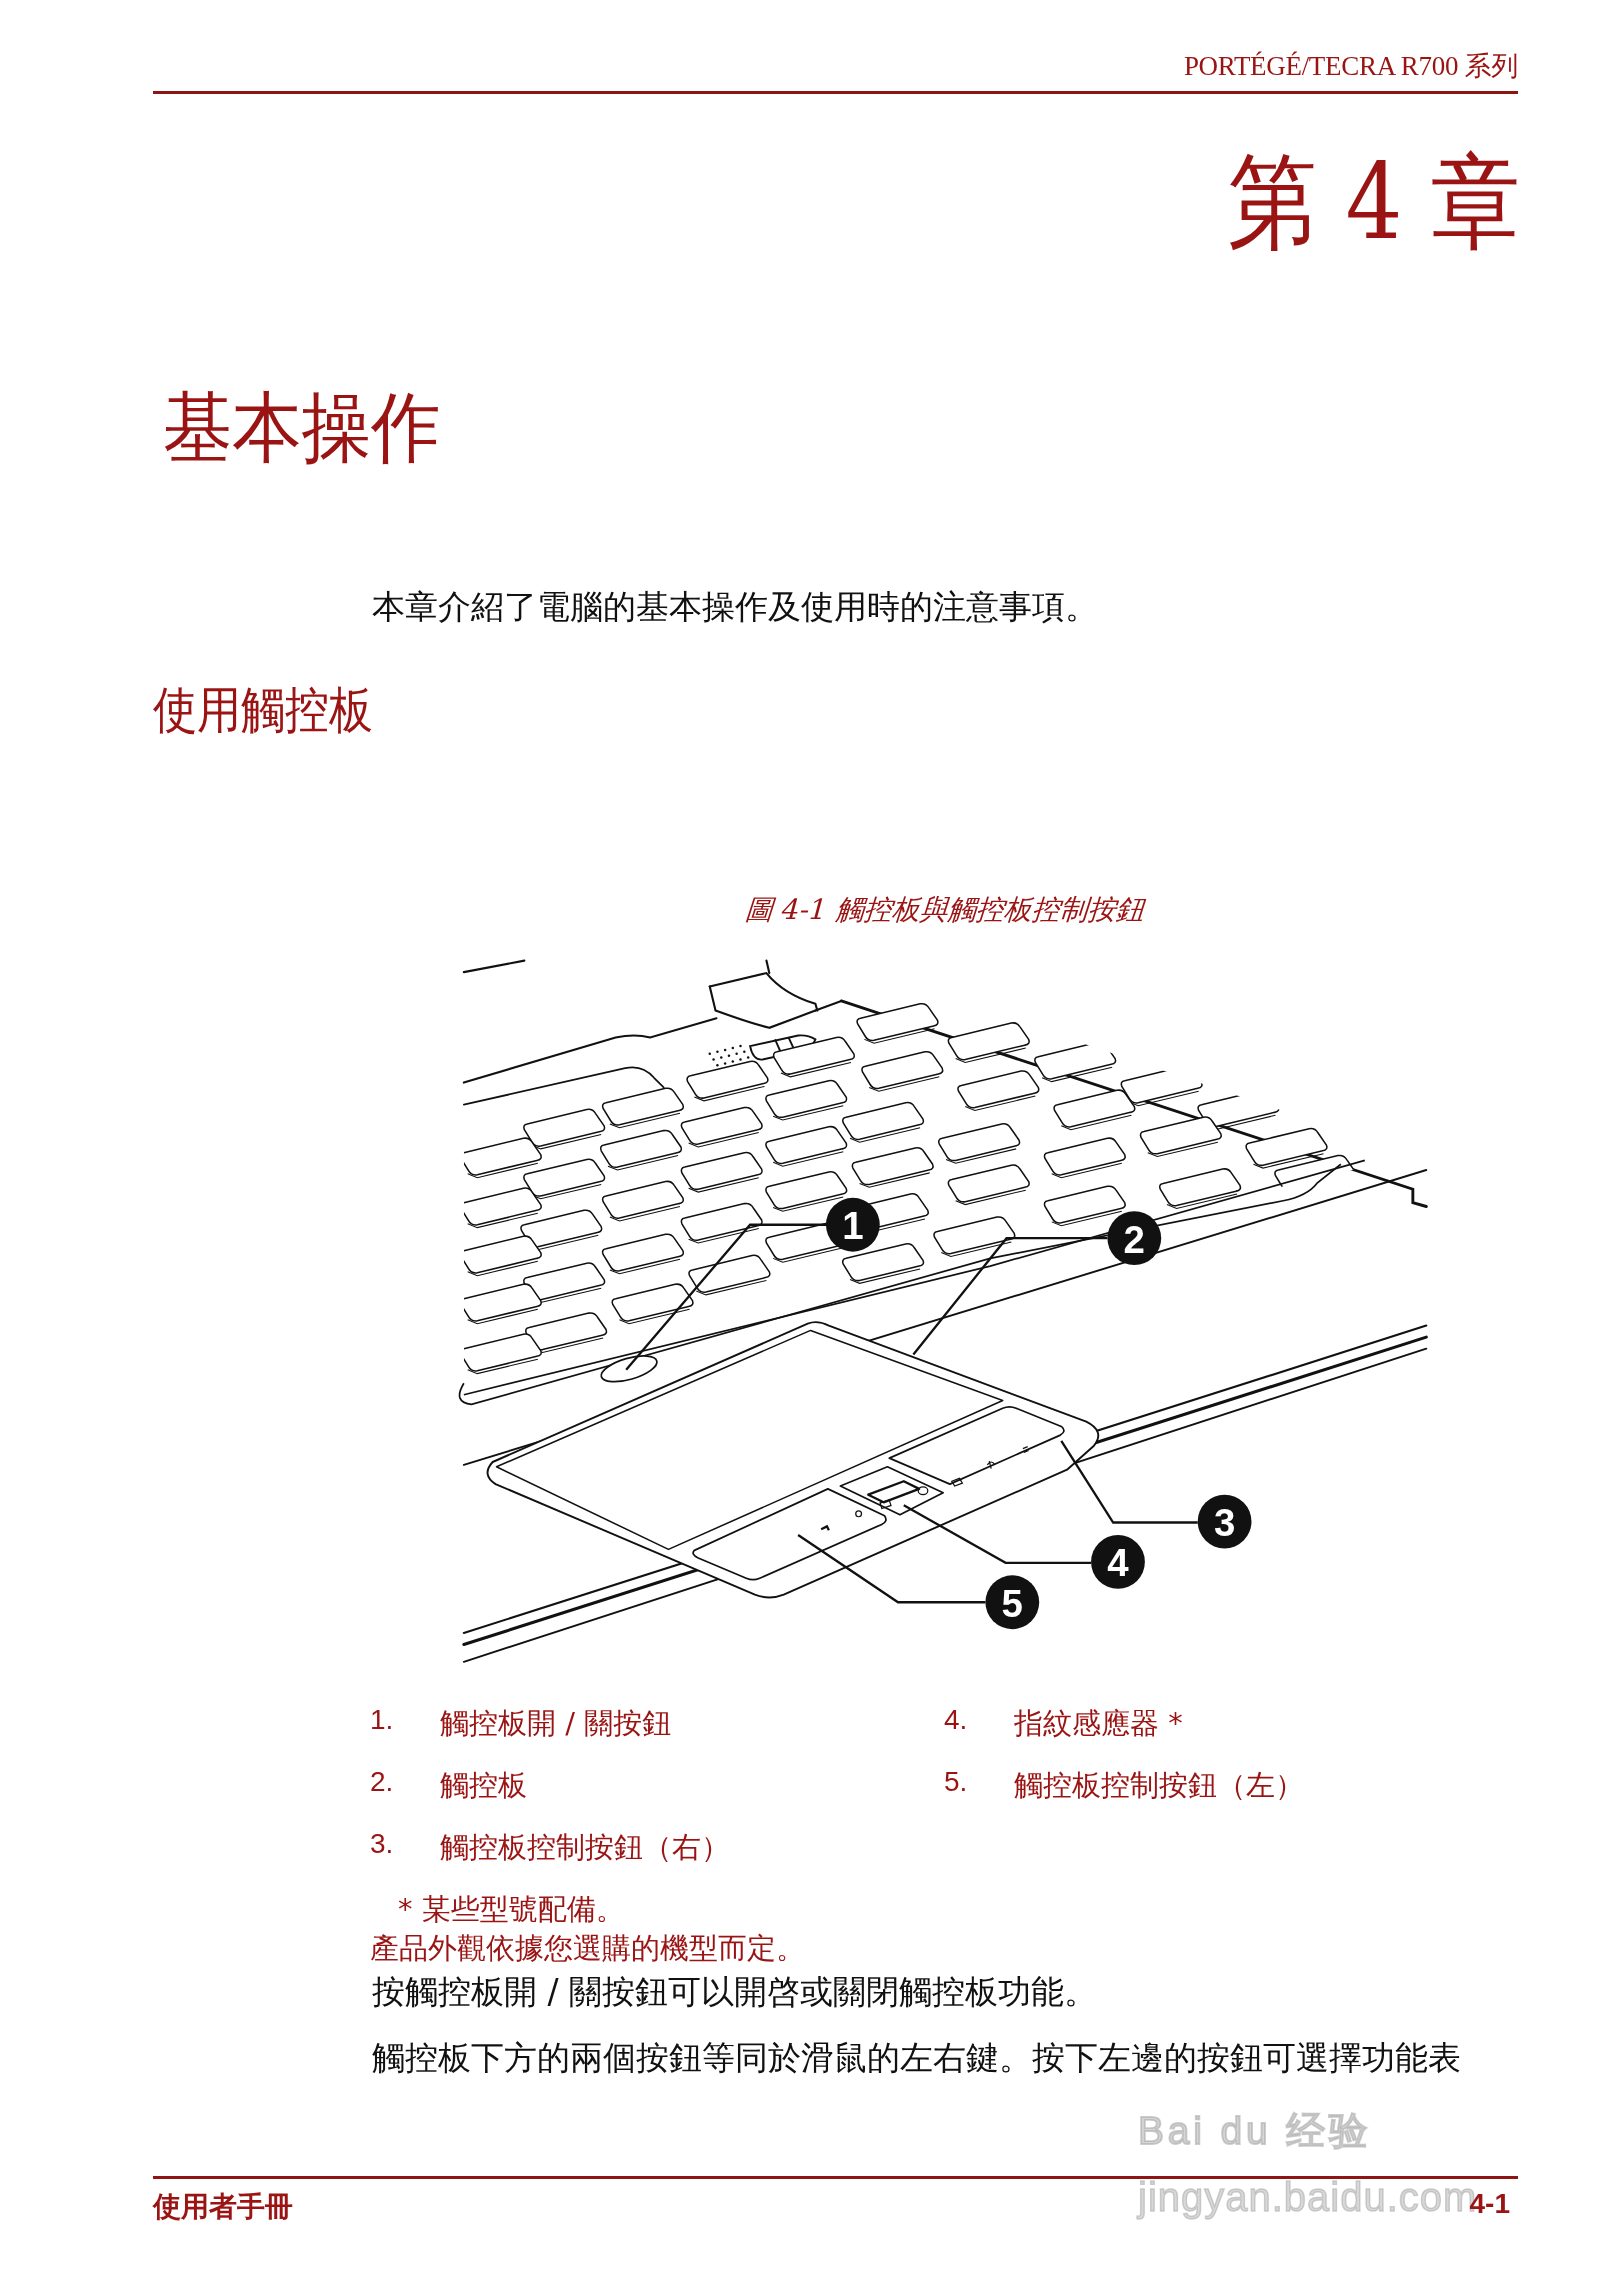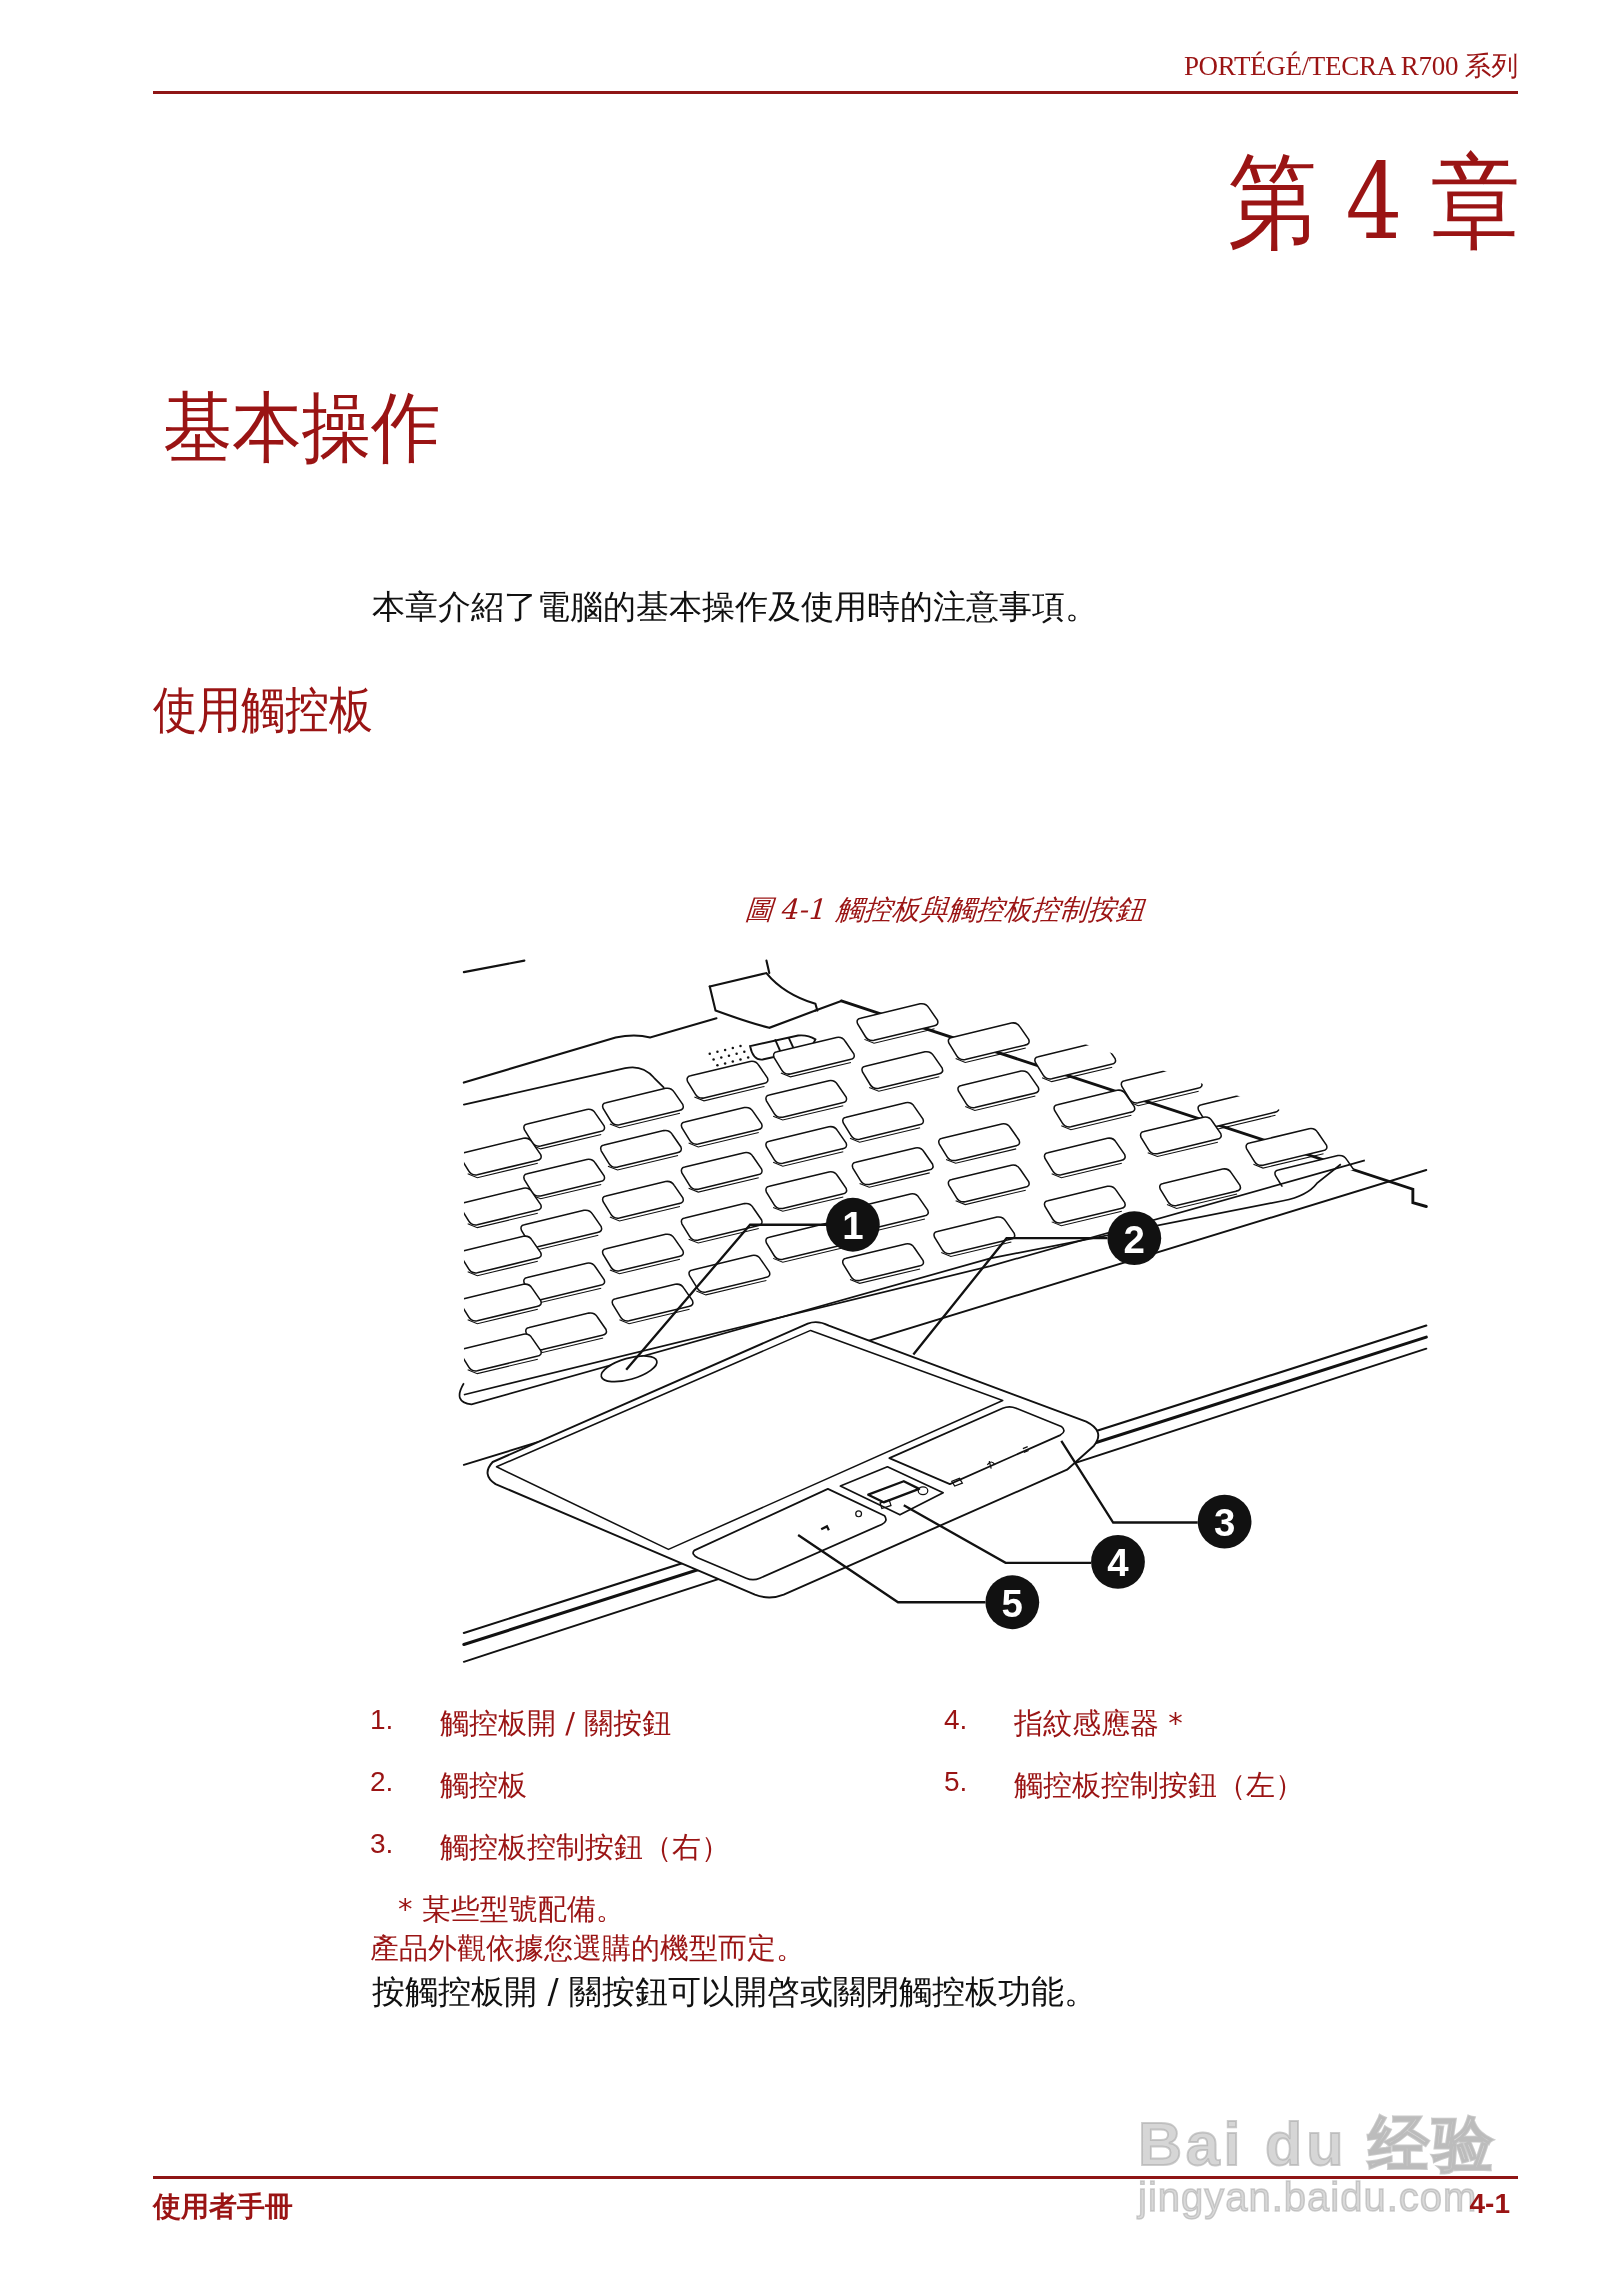--- a/index.html
+++ b/index.html
@@ -31,21 +31,21 @@
   #note-1 { left: 370px; top: 1892px; margin-left: 28px; }
   #note-2 { left: 370px; top: 1931px; }
   #body-1 { left: 372px; top: 1971px; }
   #body-2 { left: 372px; top: 2037px; width: 1153px; white-space: normal; }
   #body-2 .line { display: block; white-space: nowrap; line-height: 41px; }
 
   #footer-left { left: 153px; top: 2188px; font-size: 28px; font-weight: bold; }
   #footer-right { right: 104px; top: 2188px; font-family: "Liberation Sans", sans-serif; font-size: 28px; font-weight: bold; }
 
   #watermark { position: absolute; left: 1138px; top: 2104px; width: 379px; height: 125px; color: #d2d2d2; pointer-events: none; }
-  #watermark .wm-1 { position: absolute; left: 0; top: 0; font-family: "Liberation Sans", sans-serif; font-weight: bold; font-size: 61px; letter-spacing: 3.8px; color: rgba(200,200,200,0.75); -webkit-text-stroke: 1.9px rgba(170,170,170,0.6); }
+  #watermark .wm-1 { position: absolute; left: 0; top: 0; font-family: "Liberation Sans", sans-serif; font-weight: normal; font-size: 39px; letter-spacing: 3.8px; color: rgba(200,200,200,0.75); -webkit-text-stroke: 1.9px rgba(170,170,170,0.6); }
   #watermark .wm-2 { position: absolute; left: 0; top: 71px; font-family: "Liberation Sans", sans-serif; font-size: 40px; letter-spacing: 1px; color: rgba(200,200,200,0.7); -webkit-text-stroke: 1.4px rgba(170,170,170,0.55); }
 </style>
 </head>
 <body>
 
 <div id="running-header" class="abs red">PORTÉGÉ/TECRA R700 系列</div>
 <div class="rule" style="top:91px;"></div>
 
 <div id="chapter-number" class="abs red">第 4 章</div>
 <div id="chapter-title" class="abs red">基本操作</div>
@@ -243,20 +243,21 @@
 <div class="legend-item red" style="left:944px; top:1768px;">
   <span class="legend-num">5.</span>
   <span class="legend-label">觸控板控制按鈕（左）</span>
 </div>
 
 <div id="note-1" class="abs red note">* 某些型號配備。</div>
 <div id="note-2" class="abs red note">產品外觀依據您選購的機型而定。</div>
 
 <div id="body-1" class="abs body-text">按觸控板開 / 關按鈕可以開啓或關閉觸控板功能。</div>
 <div id="body-2" class="abs body-text">
+  <span class="line">觸控板下方的兩個按鈕等同於滑鼠的左右鍵。按下左邊的按鈕可選擇功能表</span>
 </div>
 
 <div id="watermark">
   <span class="wm-1">Bai du 经验</span>
   <span class="wm-2">jingyan.baidu.com</span>
 </div>
 
 <div class="rule" style="top:2176px;"></div>
 <div id="footer-left" class="abs red">使用者手冊</div>
 <div id="footer-right" class="abs red">4-1</div>

